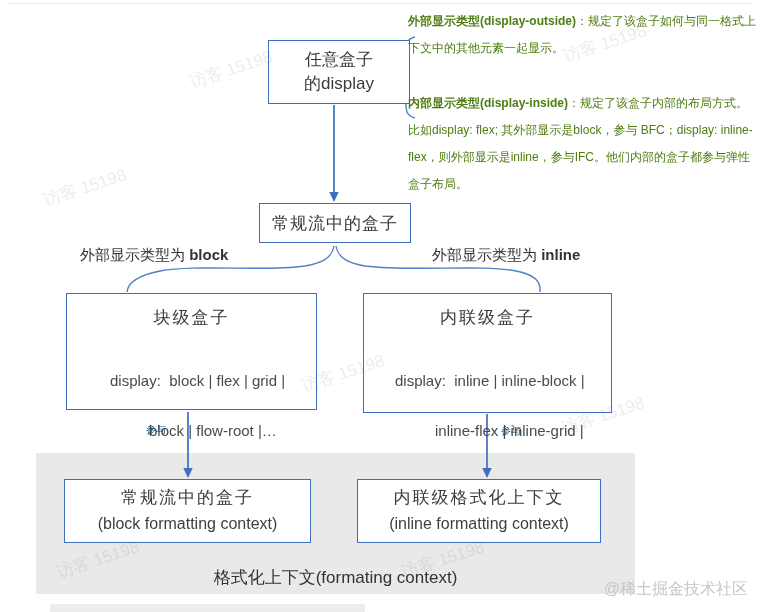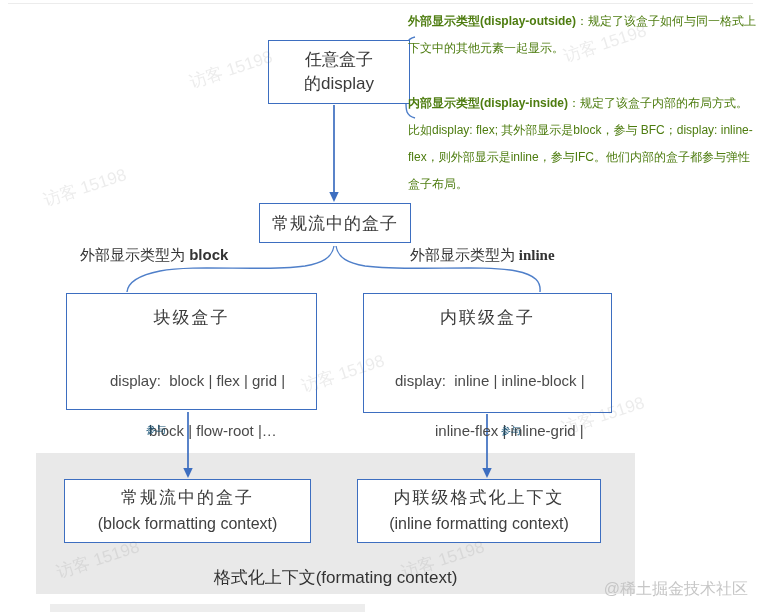--- a/index.html
+++ b/index.html
@@ -24,21 +24,21 @@
   .flow-box { left:259px; top:203px; width:152px; height:40px; font-size:17px; letter-spacing:1px; color:#3a3a3a; }
 
   .annotation { position:absolute; left:408px; top:8px; width:348px; font-size:12px; line-height:27px; color:#4d7c0f; z-index:3; }
   .annotation p { margin:0; }
   .annotation p + p { margin-top:28px; }
   .annotation b { font-weight:bold; }
 
   .branch-label { position:absolute; font-size:15px; color:#333; z-index:3; white-space:pre; }
   .branch-label b { font-weight:bold; }
   .branch-label.left { left:80px; top:246px; }
-  .branch-label.right { left:410px; top:246px;font-family:Liberation Serif, serif; }
+  .branch-label.right { left:432px; top:246px; }
 
   .block-box { left:66px; top:293px; width:251px; height:117px; }
   .inline-box { left:363px; top:293px; width:249px; height:120px; }
   .dbox .title { display:block; text-align:center; font-size:17px; letter-spacing:2px; margin-top:12px; color:#3a3a3a; }
   .dbox .body { display:block; margin-top:14px; font-size:15px; line-height:25px; color:#4a4a4a; white-space:pre; }
   .block-box .body { margin-left:18px; }
   .block-box .body .indent { display:block; padding-left:64px; }
   .inline-box .body { margin-left:6px; }
   .inline-box .body .indent { display:block; padding-left:65px; }
 

